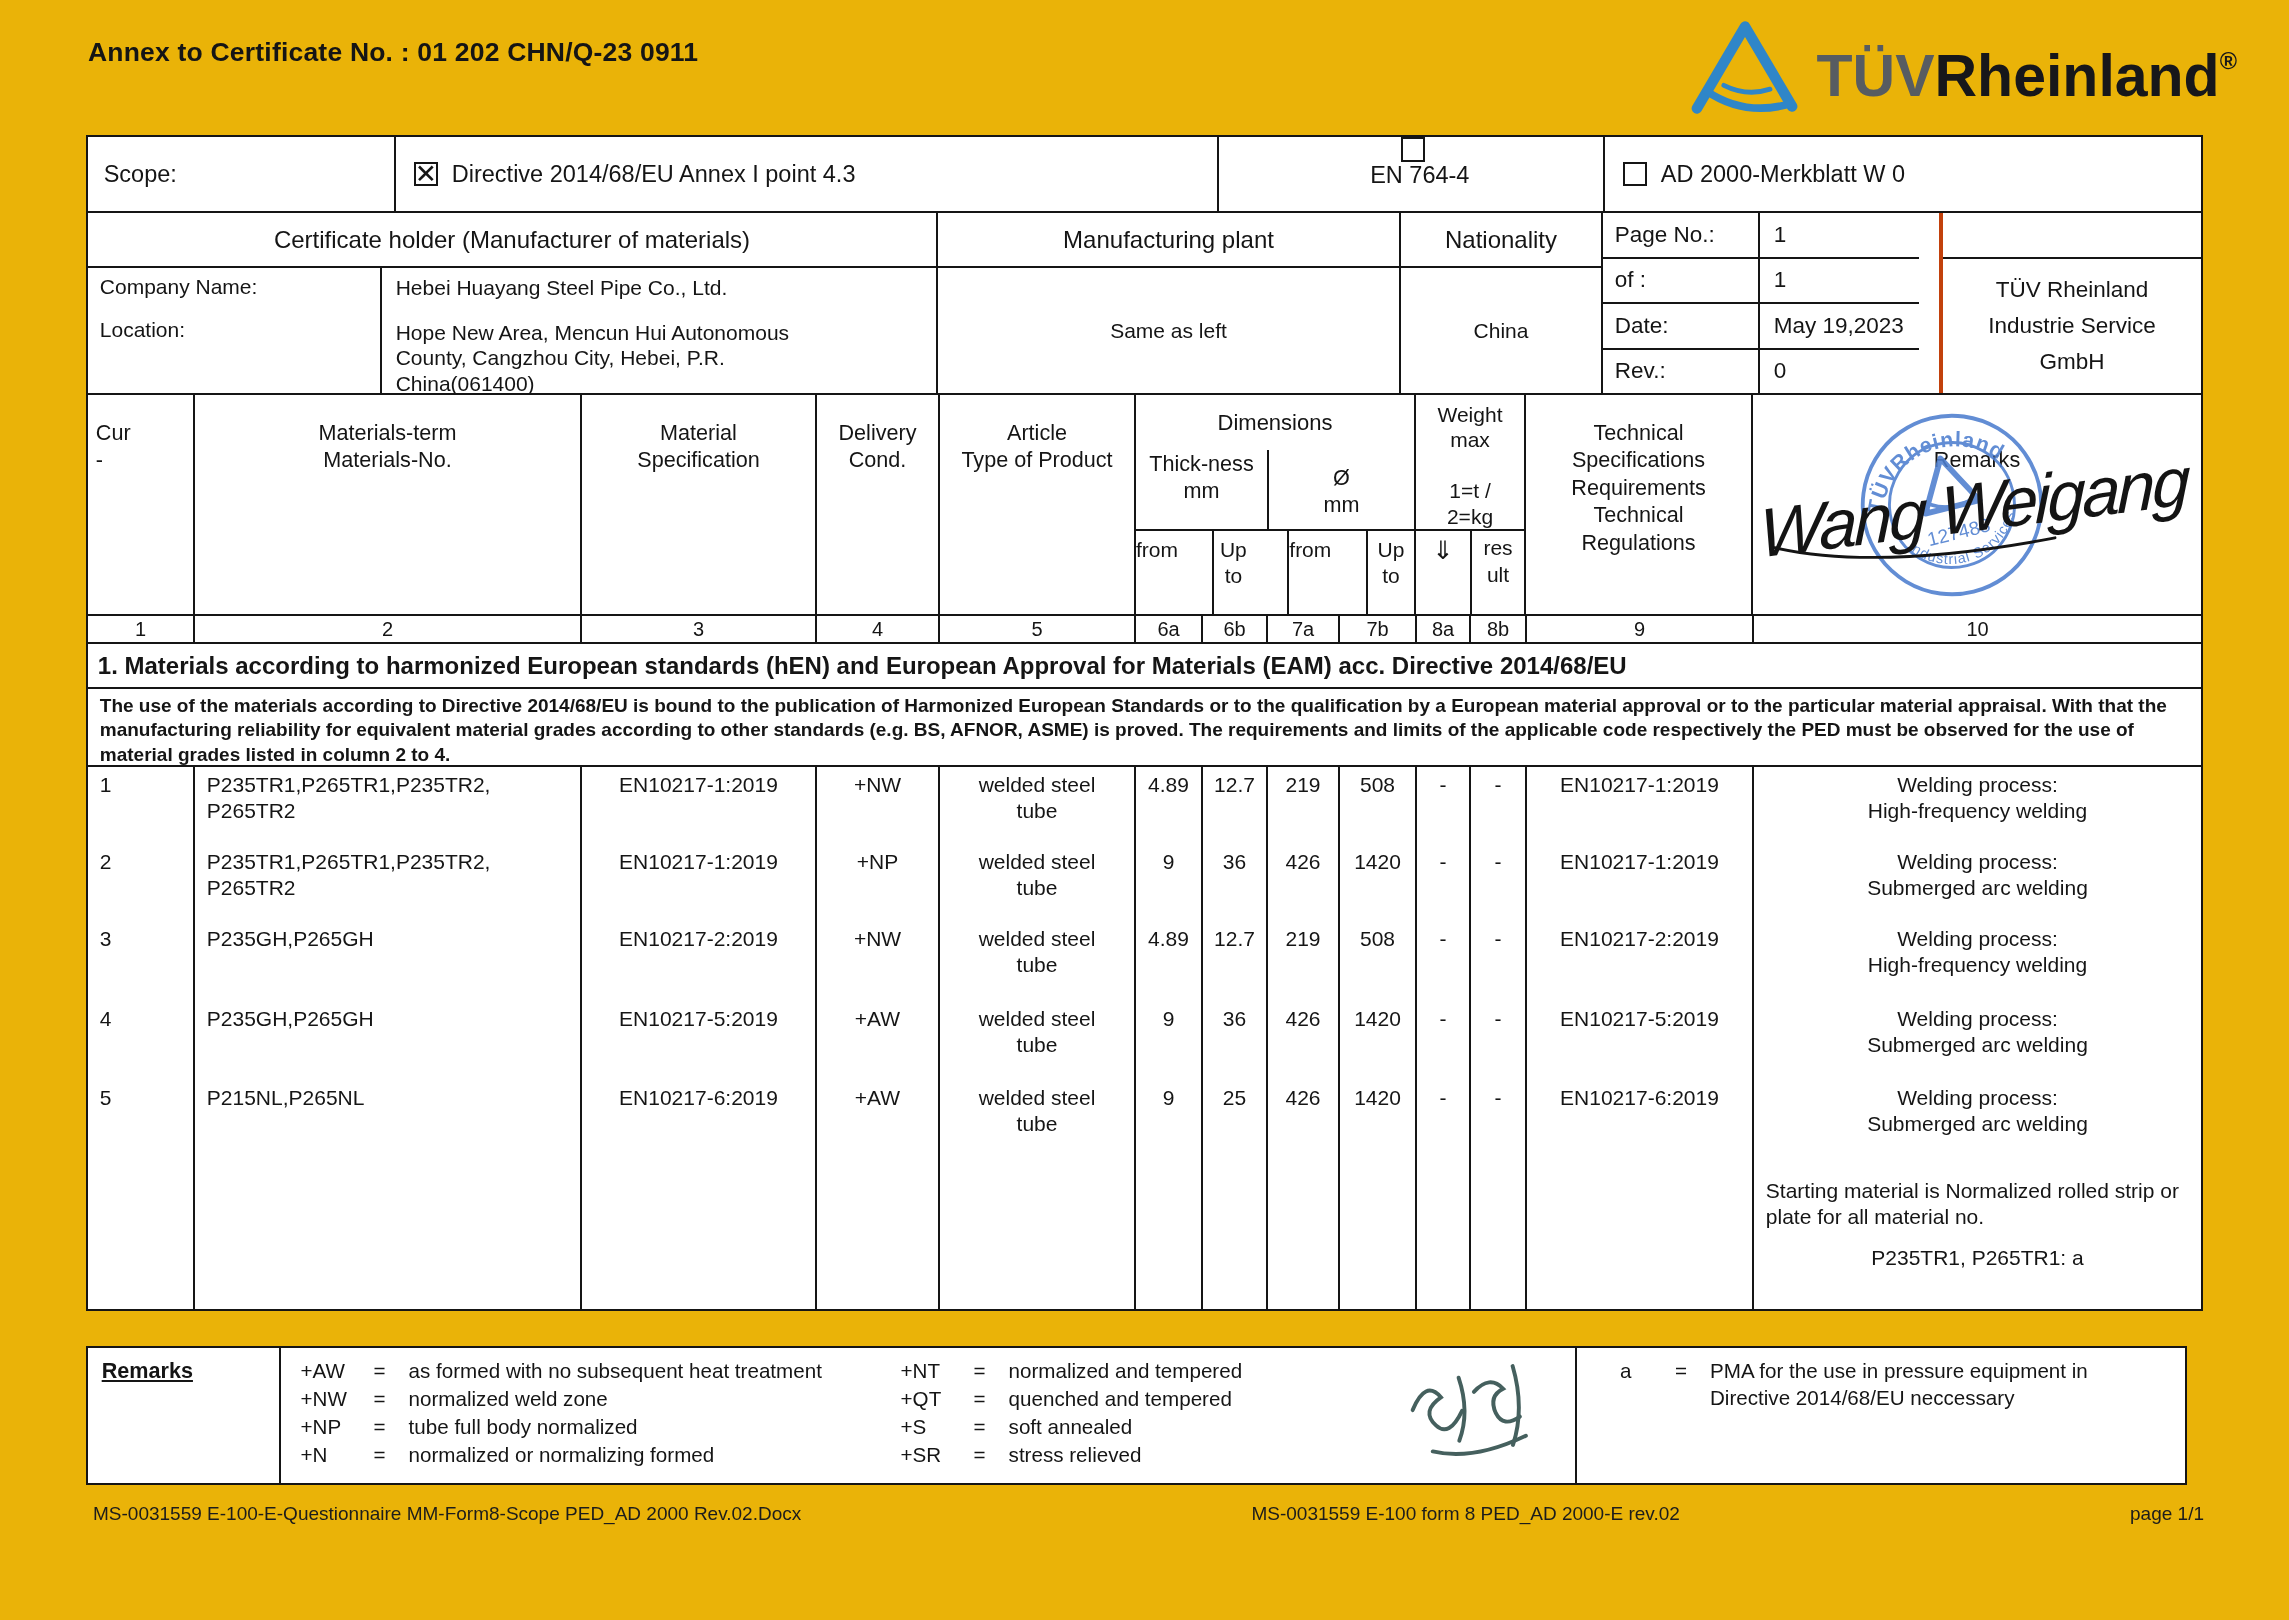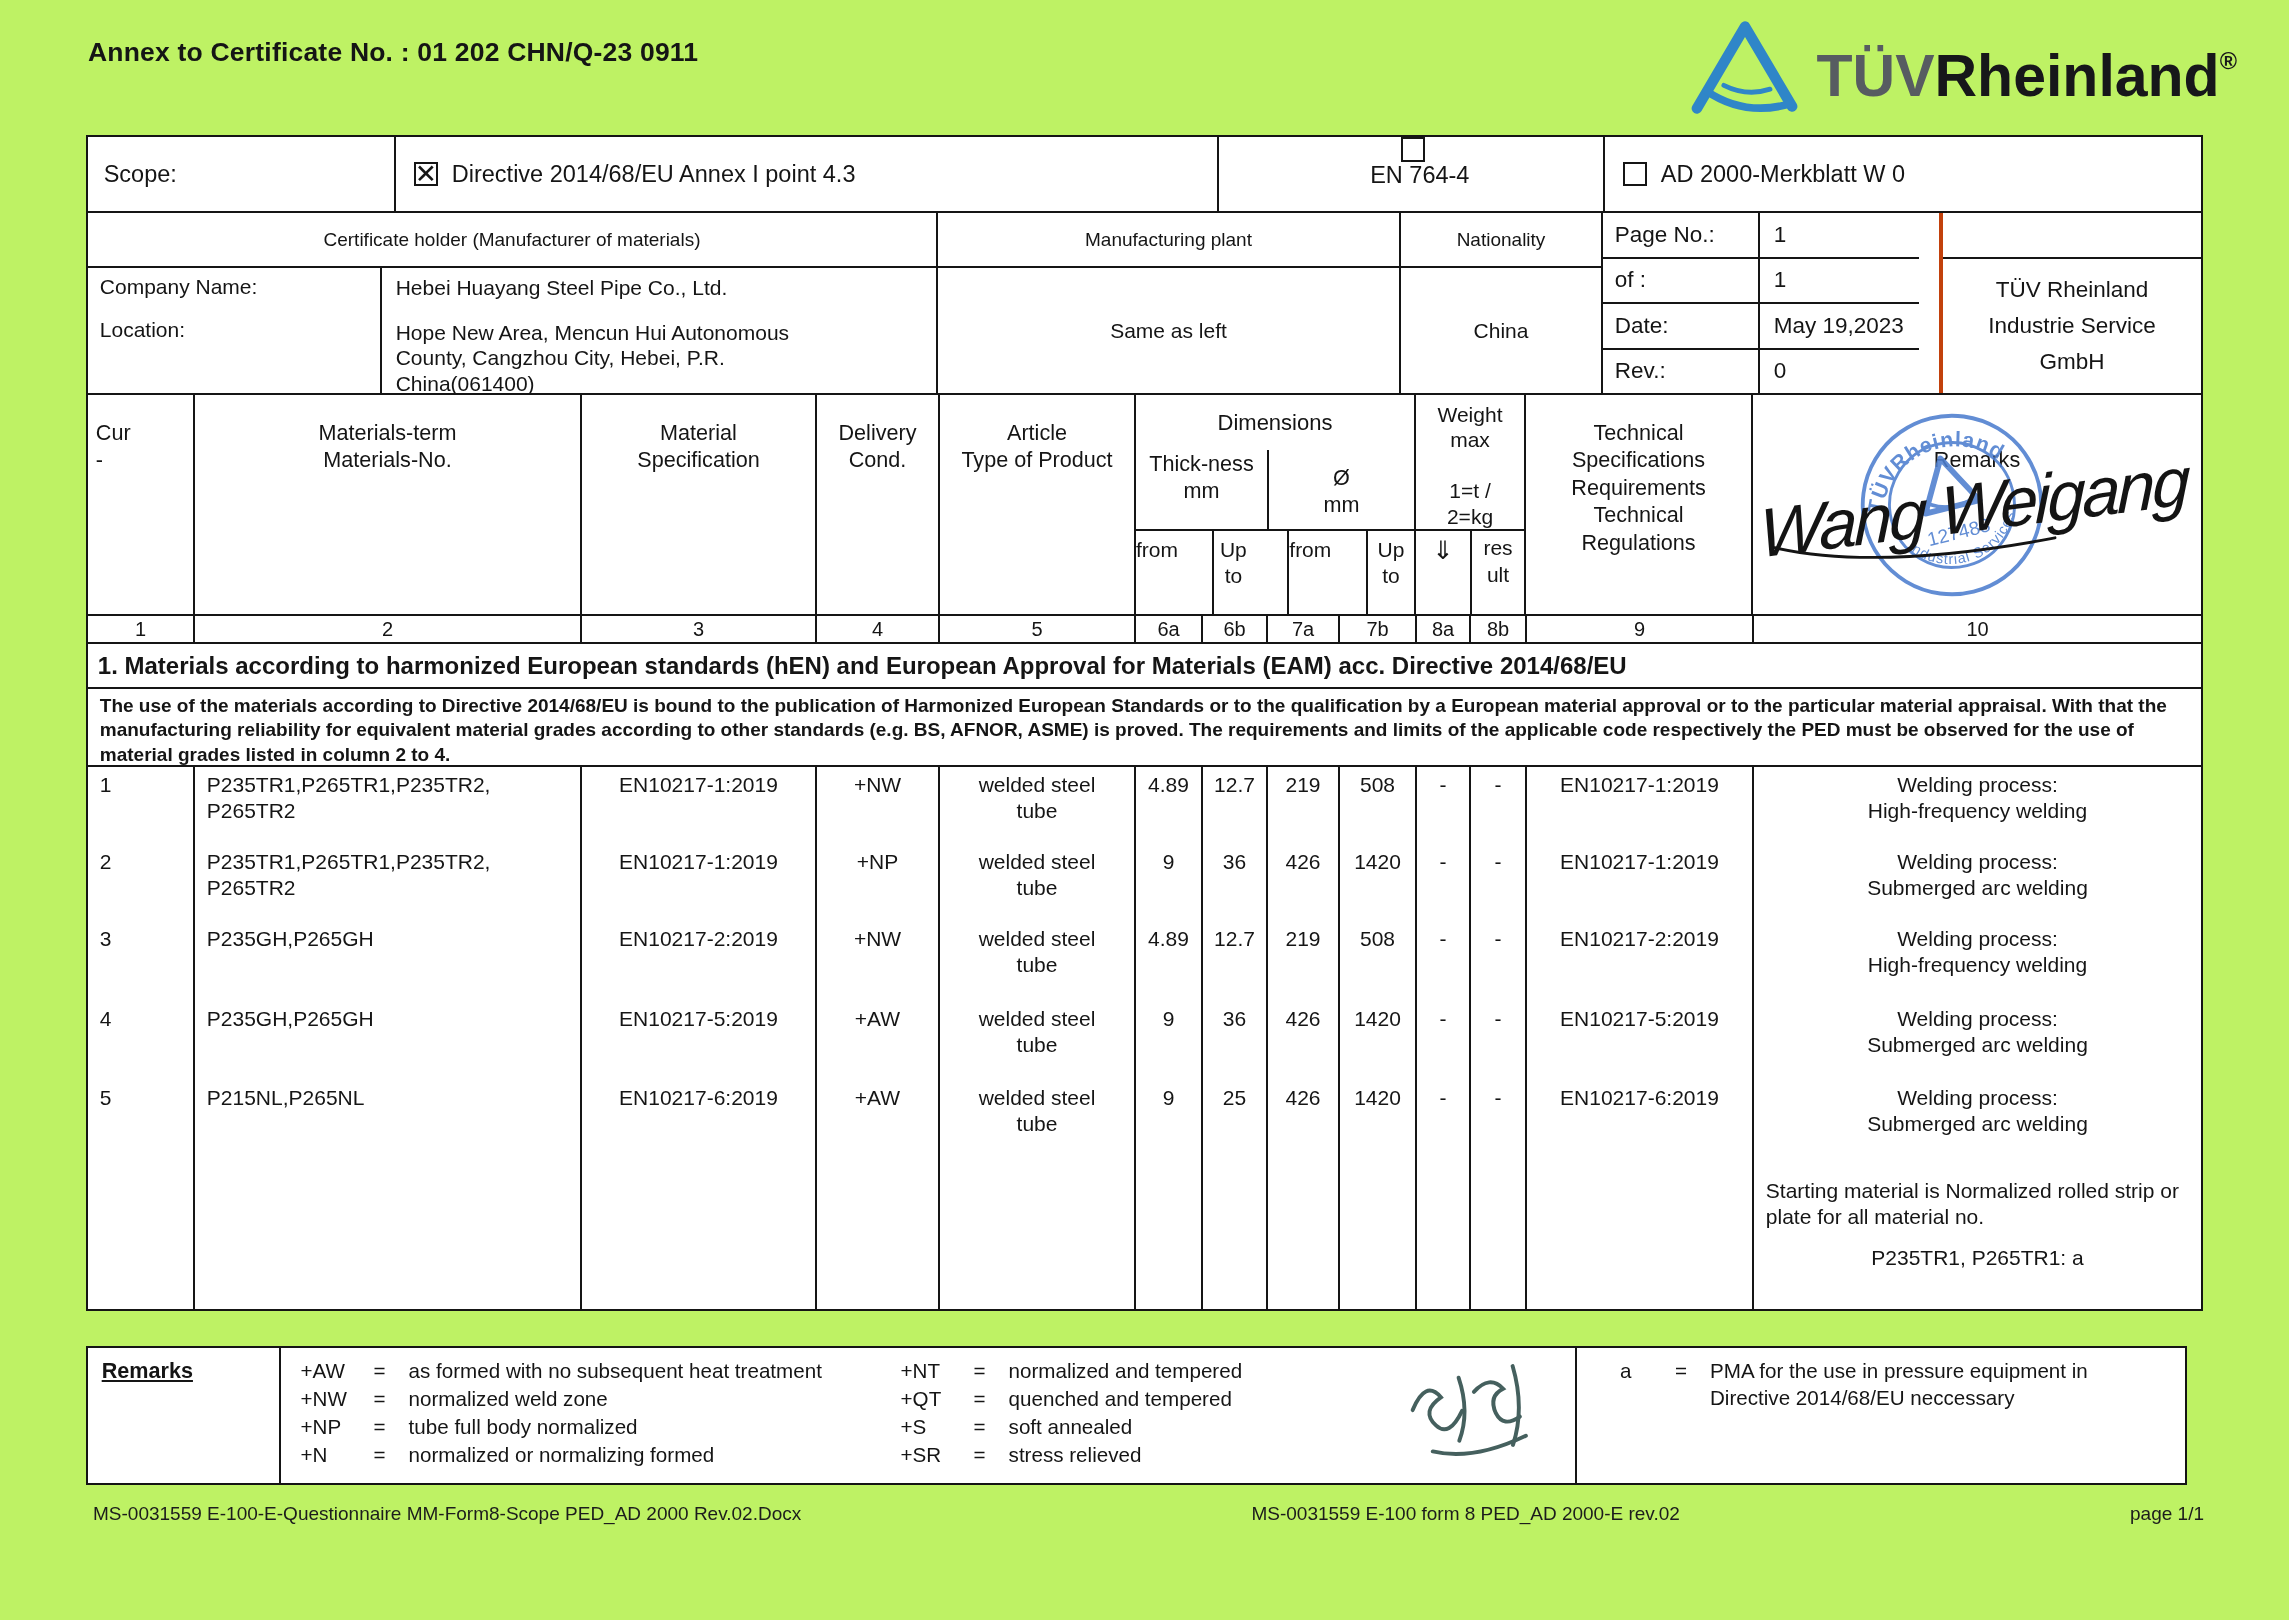--- a/index.html
+++ b/index.html
@@ -1,17 +1,17 @@
 <!DOCTYPE html>
 <html><head>
 <meta charset="utf-8">
 <style>
   html,body{margin:0;padding:0;background:#e8e8e8;}
   .doc{
-    width:2290px;height:1620px;background:#bef264;position:relative;overflow:hidden;
+    width:2290px;height:1620px;background:#eab308;position:relative;overflow:hidden;
     font-family:"Liberation Sans",sans-serif;color:#151515;
   }
   .pre{white-space:pre-line;}
   
   .page-header{display:flex;justify-content:space-between;align-items:flex-start;
     padding:13.7px 53px 0 88px;height:135px;box-sizing:border-box;}
   .doc-title{font-weight:bold;font-size:26.5px;margin-top:23.5px;letter-spacing:0.2px;}
   .logo{display:flex;align-items:flex-start;}
   .logo-tri{margin-top:3.9px;}
   .logo-text{font-size:59px;font-weight:bold;line-height:94px;margin-left:13.7px;white-space:nowrap;}
@@ -28,21 +28,21 @@
   
   .scope-label{width:306px;display:flex;align-items:center;padding-left:15.7px;}
   .scope-opt{display:flex;align-items:center;padding-left:17.6px;}
   .so1{width:823px;}.so2{width:386px;flex-direction:column;}.so3{flex:1;}
   .cb{width:24.5px;height:24.5px;border:2.9px solid #151515;box-sizing:border-box;flex:none;
     display:flex;align-items:center;justify-content:center;margin-right:13.7px;position:relative;}
   .cb.checked::before{content:"✕";font-size:26.5px;line-height:1;font-weight:400;}
   
   .holder-band{height:182px;}
   .hl{width:1513px;display:flex;flex-direction:column;box-sizing:border-box;}
-  .hl-hdr{height:53px;display:flex;border-bottom:2px solid #151515;font-size:19px;}
+  .hl-hdr{height:53px;display:flex;border-bottom:2px solid #151515;font-size:24px;}
   .hl-hdr > div{display:flex;align-items:center;justify-content:center;box-sizing:border-box;}
   .hlh1{width:848px;}
   .hlh2{width:463px;border-left:2px solid #151515;}
   .hlh3{flex:1;border-left:2px solid #151515;}
   .hl-body{flex:1;display:flex;font-size:21px;overflow:hidden;border-radius:32px;}
   .hl-body > div{box-sizing:border-box;}
   .hlb-label{width:292px;padding:6.9px 0 0 11.8px;}
   .hlb-value{width:556px;border-left:2px solid #151515;padding:6.9px 0 0 13.7px;line-height:25.5px;}
   .blk2{margin-top:19.6px;}
   .hlb-plant{width:463px;border-left:2px solid #151515;display:flex;align-items:center;justify-content:center;}

